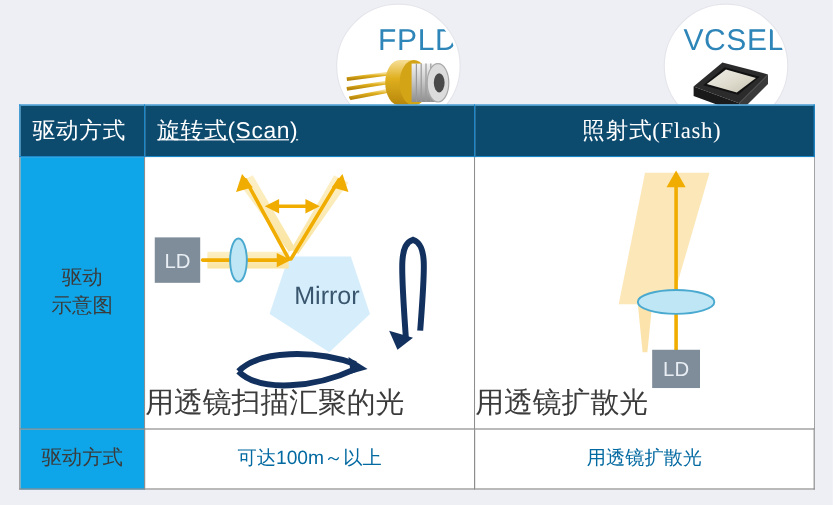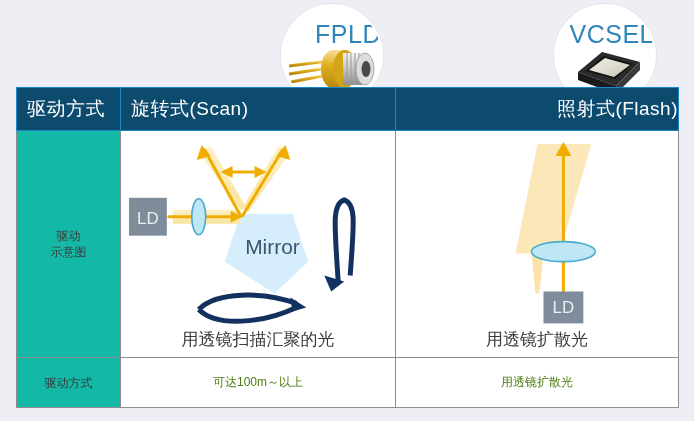--- a/index.html
+++ b/index.html
@@ -42,47 +42,47 @@
 
   .hdr {
     background: #0c4a6e;
     color: #ffffff;
     font-size: 19px;
     height: 38px;
     border-color: #1b87c9 !important;
     letter-spacing: .5px;
   }
   .hdr.h-left  { text-align: left;  padding-left: 10px; }
-  .hdr.h-mid   { text-align: left;  padding-left: 10px; }
-  .hdr.h-right { text-align: right;  padding-left: 12px; }
+  .hdr.h-mid   { text-align: left;  padding-left: 10px; text-decoration: underline; }
+  .hdr.h-right { text-align: center;  padding-left: 12px; font-family: Liberation Serif, serif; }
 
   .rowlabel {
-    background: #14b8a6;
+    background: #0ea5e9;
     color: #3b3b3b;
-    font-size: 12px;
+    font-size: 17px;
     line-height: 1.35;
   }
   .cellwhite {
     background: #ffffff;
-    color: #4d7c0f;
-    font-size: 12px;
+    color: #0369a1;
+    font-size: 16px;
   }
   .diagcell {
     background: #ffffff;
     position: relative;
     height: 205px;
   }
 
   .caption {
     position: absolute;
     left: 0;
     right: 0;
     bottom: 6px;
-    text-align: center;
-    font-size: 17px;
+    text-align: left;
+    font-size: 24px;
     color: #3b3b3b;
   }
 
   .svgwrap {
     position: absolute;
     left: 0; top: 0;
     width: 100%;
     height: 100%;
   }
 

